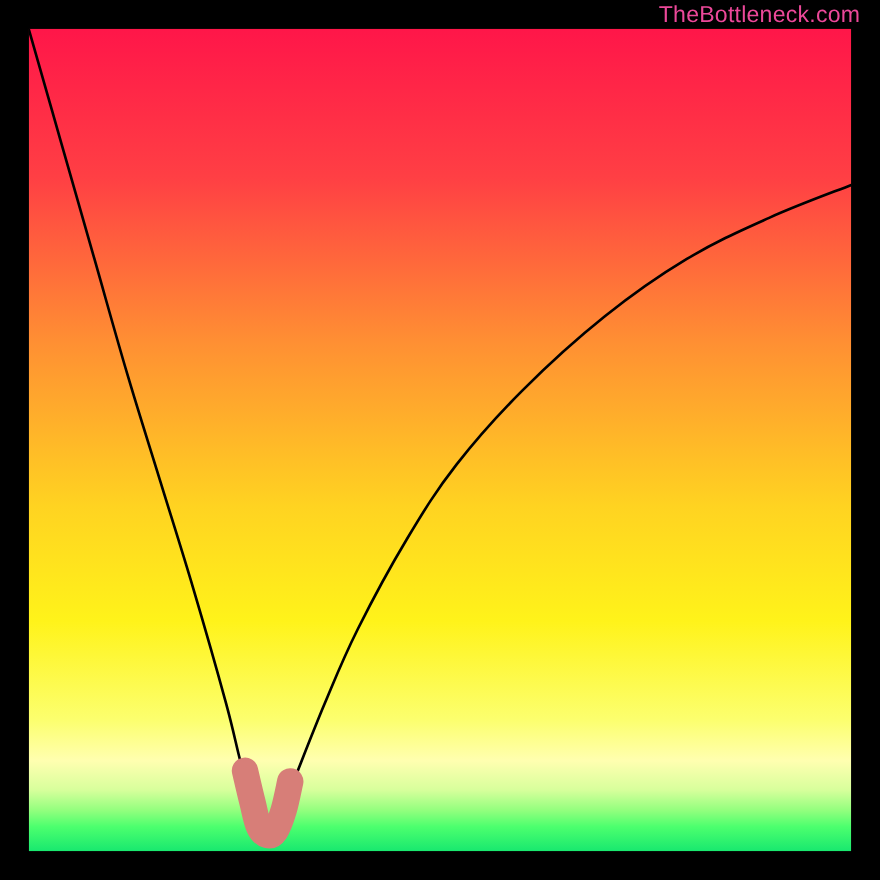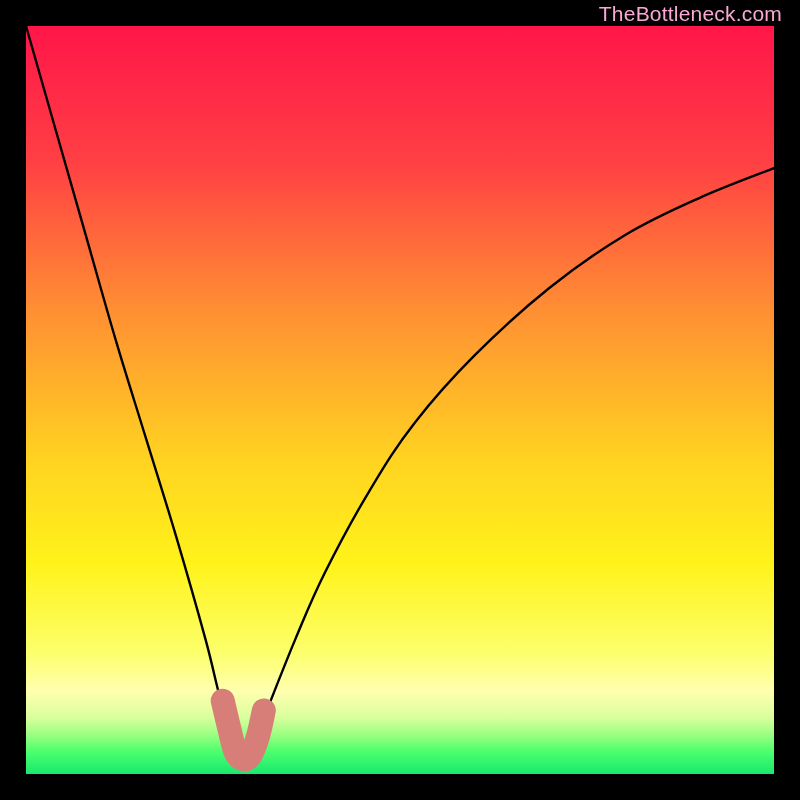--- a/index.html
+++ b/index.html
@@ -25,21 +25,21 @@
     top: 26px;
     width: 748px;
     height: 748px;
   }
   .watermark {
     position: absolute;
     top: 2px;
     right: 18px;
     font-family: Arial, Helvetica, sans-serif;
     font-size: 21px;
-    color: #f9a8d4;
+    color: #ec4899;
     letter-spacing: 0.2px;
     z-index: 20;
   }
   svg.chart-svg {
     display: block;
   }
 </style>
 </head>
 <body>
 

